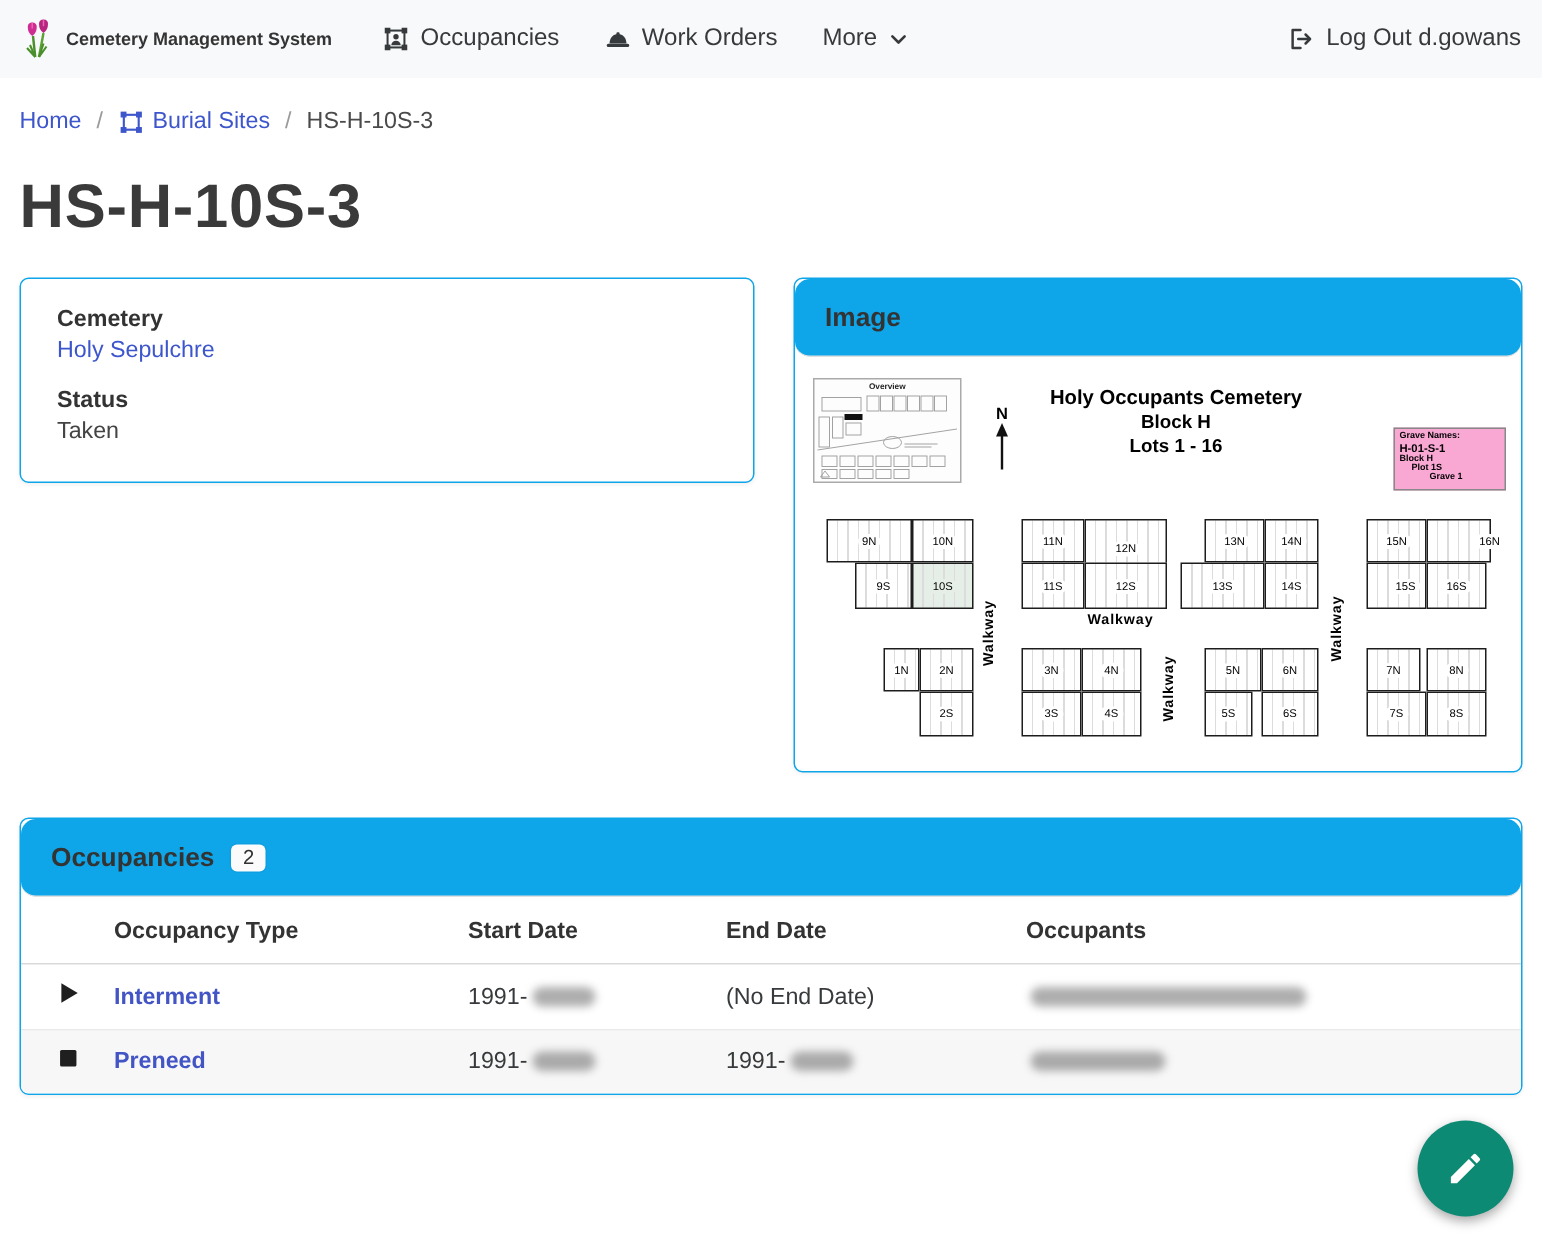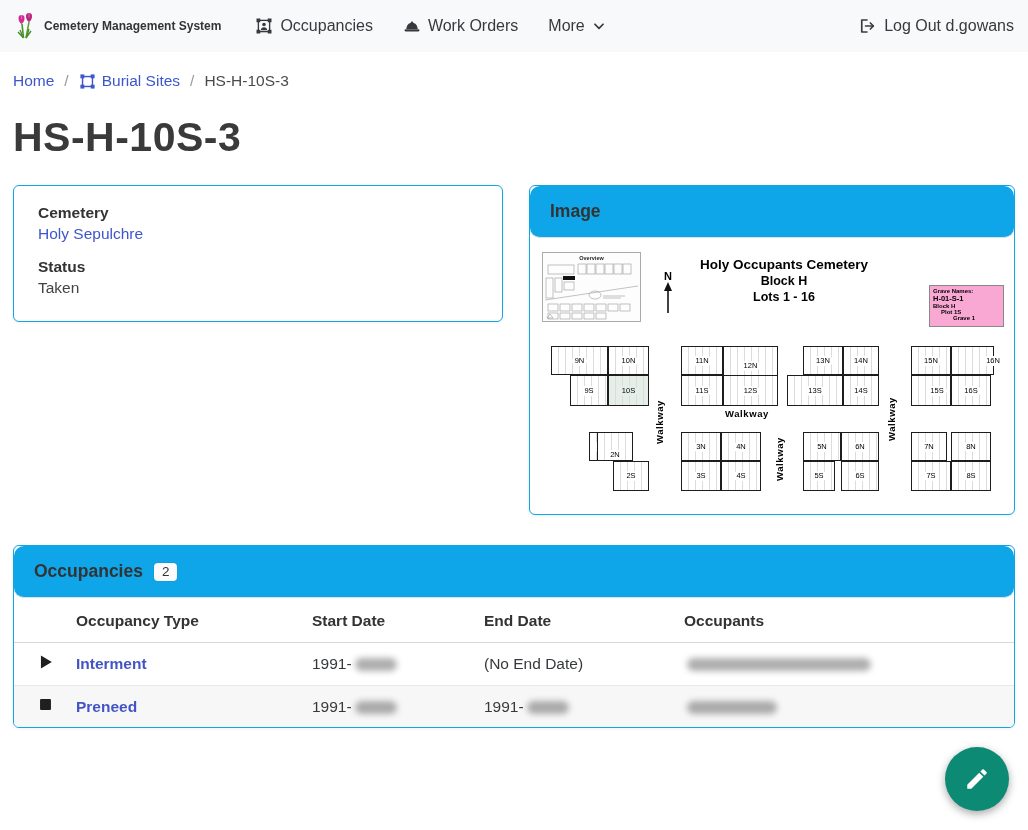--- a/index.html
+++ b/index.html
@@ -308,21 +308,21 @@
           </div>
           <div class="lot" style="left: 370px; top: 129px; width: 40px; height: 31px; padding-left: 12px;">
             <span class="lot-label">15S</span>
           </div>
           <div class="lot" style="left: 410px; top: 129px; width: 40px; height: 31px;">
             <span class="lot-label">16S</span>
           </div>
           <div class="lot" style="left: 48px; top: 186px; width: 24px; height: 29px;">
             <span class="lot-label">1N</span>
           </div>
-          <div class="lot" style="left: 56px; top: 186px; width: 36px; height: 29px; align-items: flex-end;">
+          <div class="lot" style="left: 72px; top: 186px; width: 36px; height: 29px;">
             <span class="lot-label">2N</span>
           </div>
           <div class="lot" style="left: 72px; top: 215px; width: 36px; height: 30px;">
             <span class="lot-label">2S</span>
           </div>
           <div class="lot" style="left: 140px; top: 186px; width: 40px; height: 29px;">
             <span class="lot-label">3N</span>
           </div>
           <div class="lot" style="left: 180px; top: 186px; width: 40px; height: 29px;">
             <span class="lot-label">4N</span>

